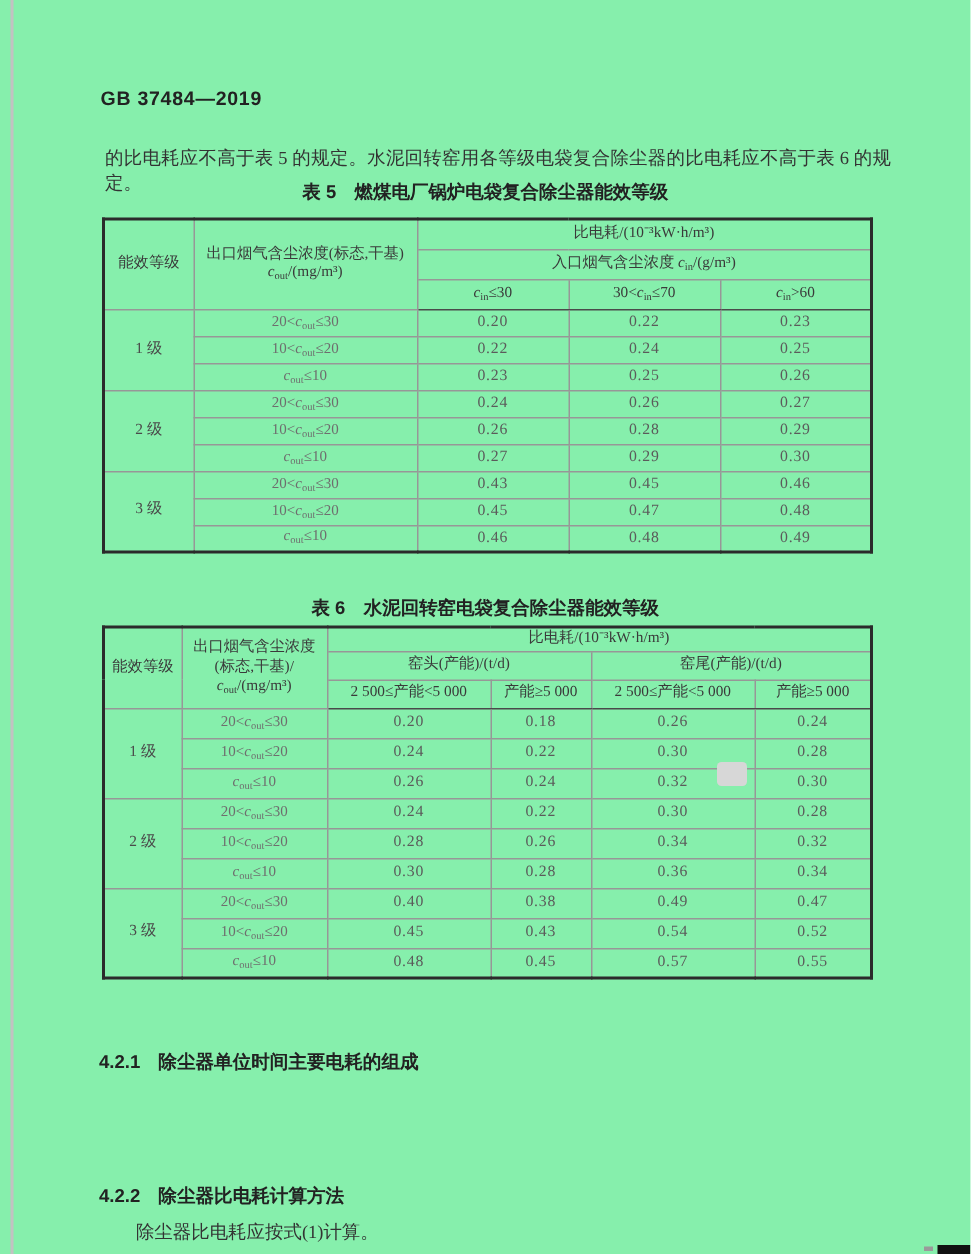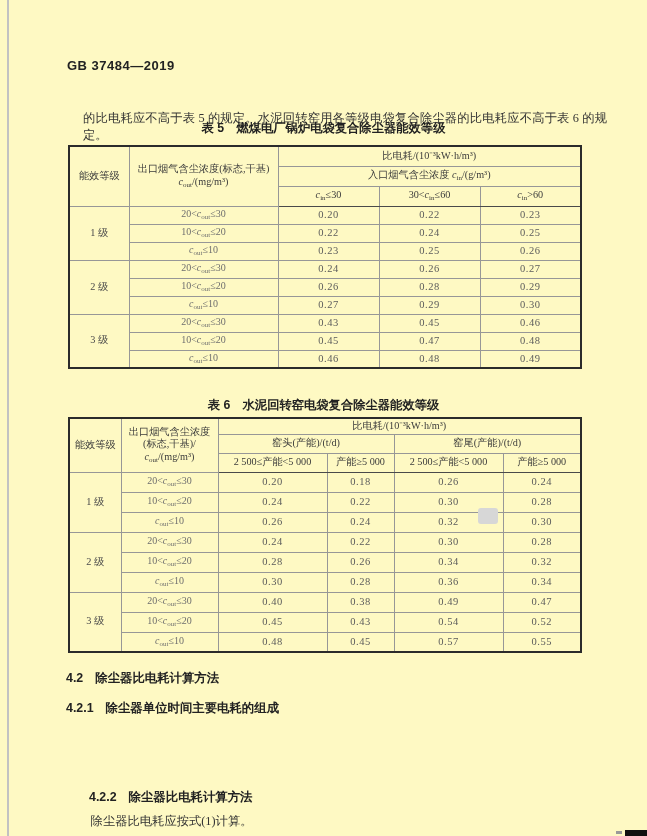--- a/index.html
+++ b/index.html
@@ -1,27 +1,27 @@
 <!DOCTYPE html>
 <html><head>
 <meta charset="utf-8">
 <style>
   html,body { margin:0; padding:0; background:#ffffff; }
   .page {
-    position:relative; width:647px; height:836px; background:#fef9c3;
+    position:relative; width:647px; height:836px; background:#86efac;
     font-family:"Liberation Serif", serif; color:#2f2f2f; overflow:hidden;
   }
   .scan-edge { position:absolute; left:7px; top:0; width:2px; height:836px; background:#c2c2c2; }
   .doc-number {
     position:absolute; left:67px; top:58px;
     font-family:"Liberation Sans", sans-serif; font-weight:bold;
     font-size:13px; letter-spacing:0.5px; color:#222;
   }
   .intro {
-    position:absolute; left:66px; top:93px; width:524px; margin:17px;
+    position:absolute; left:66px; top:93px; width:524px; margin:4px;
     font-size:12.3px; line-height:17px; text-align:justify; color:#333;
   }
   .tbl-caption {
     position:absolute; left:0; width:647px; text-align:center;
     font-family:"Liberation Sans", sans-serif; font-weight:bold;
     font-size:12.3px; color:#222;
   }
   .caption5 { top:120px; }
   .caption6 { top:397px; }
   table.gbtable {
@@ -52,21 +52,21 @@
   .gbtable sub { font-size:7px; vertical-align:-2px; letter-spacing:0; }
   .hline { display:block; }
   h4.sec {
     position:absolute; left:66px; margin:0;
     font-family:"Liberation Sans", sans-serif; font-weight:bold;
     font-size:12.4px; color:#222;
   }
   h4.sec .num { margin-right:12px; }
   #sec42  { top:670px; }
   #sec421 { top:700px; }
-  #sec422 { top:789px;margin-left:23px; }
+  #sec422 { top:789px; }
   p.bodytext {
     position:absolute; left:66px; width:524px; margin:0;
     font-size:12.3px; line-height:17.3px; text-align:justify;
     text-indent:2em; color:#333;
   }
   #para421 { top:721px; }
   #para422 { top:813px; }
   .smudge {
     position:absolute; left:478px; top:508px; width:20px; height:16px;
     background:#d7d7d7; border-radius:3px; filter:blur(0.5px);
@@ -106,21 +106,21 @@
       <tr>
         <th colspan="3">
           <span>入口烟气含尘浓度 </span><i class="sym">c</i><sub>in</sub><span>/(g/m³)</span>
         </th>
       </tr>
       <tr>
         <th>
           <span></span><i class="sym">c</i><sub>in</sub><span>≤30</span>
         </th>
         <th>
-          <span>30&lt;</span><i class="sym">c</i><sub>in</sub><span>≤60</span>
+          <span>30&lt;</span><i class="sym">c</i><sub>in</sub><span>≤70</span>
         </th>
         <th>
           <span></span><i class="sym">c</i><sub>in</sub><span>&gt;60</span>
         </th>
       </tr>
     </thead>
     <tbody>
         <tr>
           <td rowspan="3" class="grade-cell">1 级</td>
           <td class="range-cell">20&lt;<i class="sym">c</i><sub>out</sub>≤30</td>
@@ -276,23 +276,20 @@
         <tr>
           <td class="range-cell"><i class="sym">c</i><sub>out</sub>≤10</td>
           <td class="val-cell">0.48</td>
           <td class="val-cell">0.45</td>
           <td class="val-cell">0.57</td>
           <td class="val-cell">0.55</td>
         </tr>
       </tbody>
   </table>
 
-  <h4 class="sec" id="sec42">
-    <span class="num">4.2</span><span>除尘器比电耗计算方法</span>
-  </h4>
   <h4 class="sec" id="sec421">
     <span class="num">4.2.1</span><span>除尘器单位时间主要电耗的组成</span>
   </h4>
 
   <h4 class="sec" id="sec422">
     <span class="num">4.2.2</span><span>除尘器比电耗计算方法</span>
   </h4>
   <p class="bodytext" id="para422">除尘器比电耗应按式(1)计算。</p>
 
   <div class="smudge"></div>

